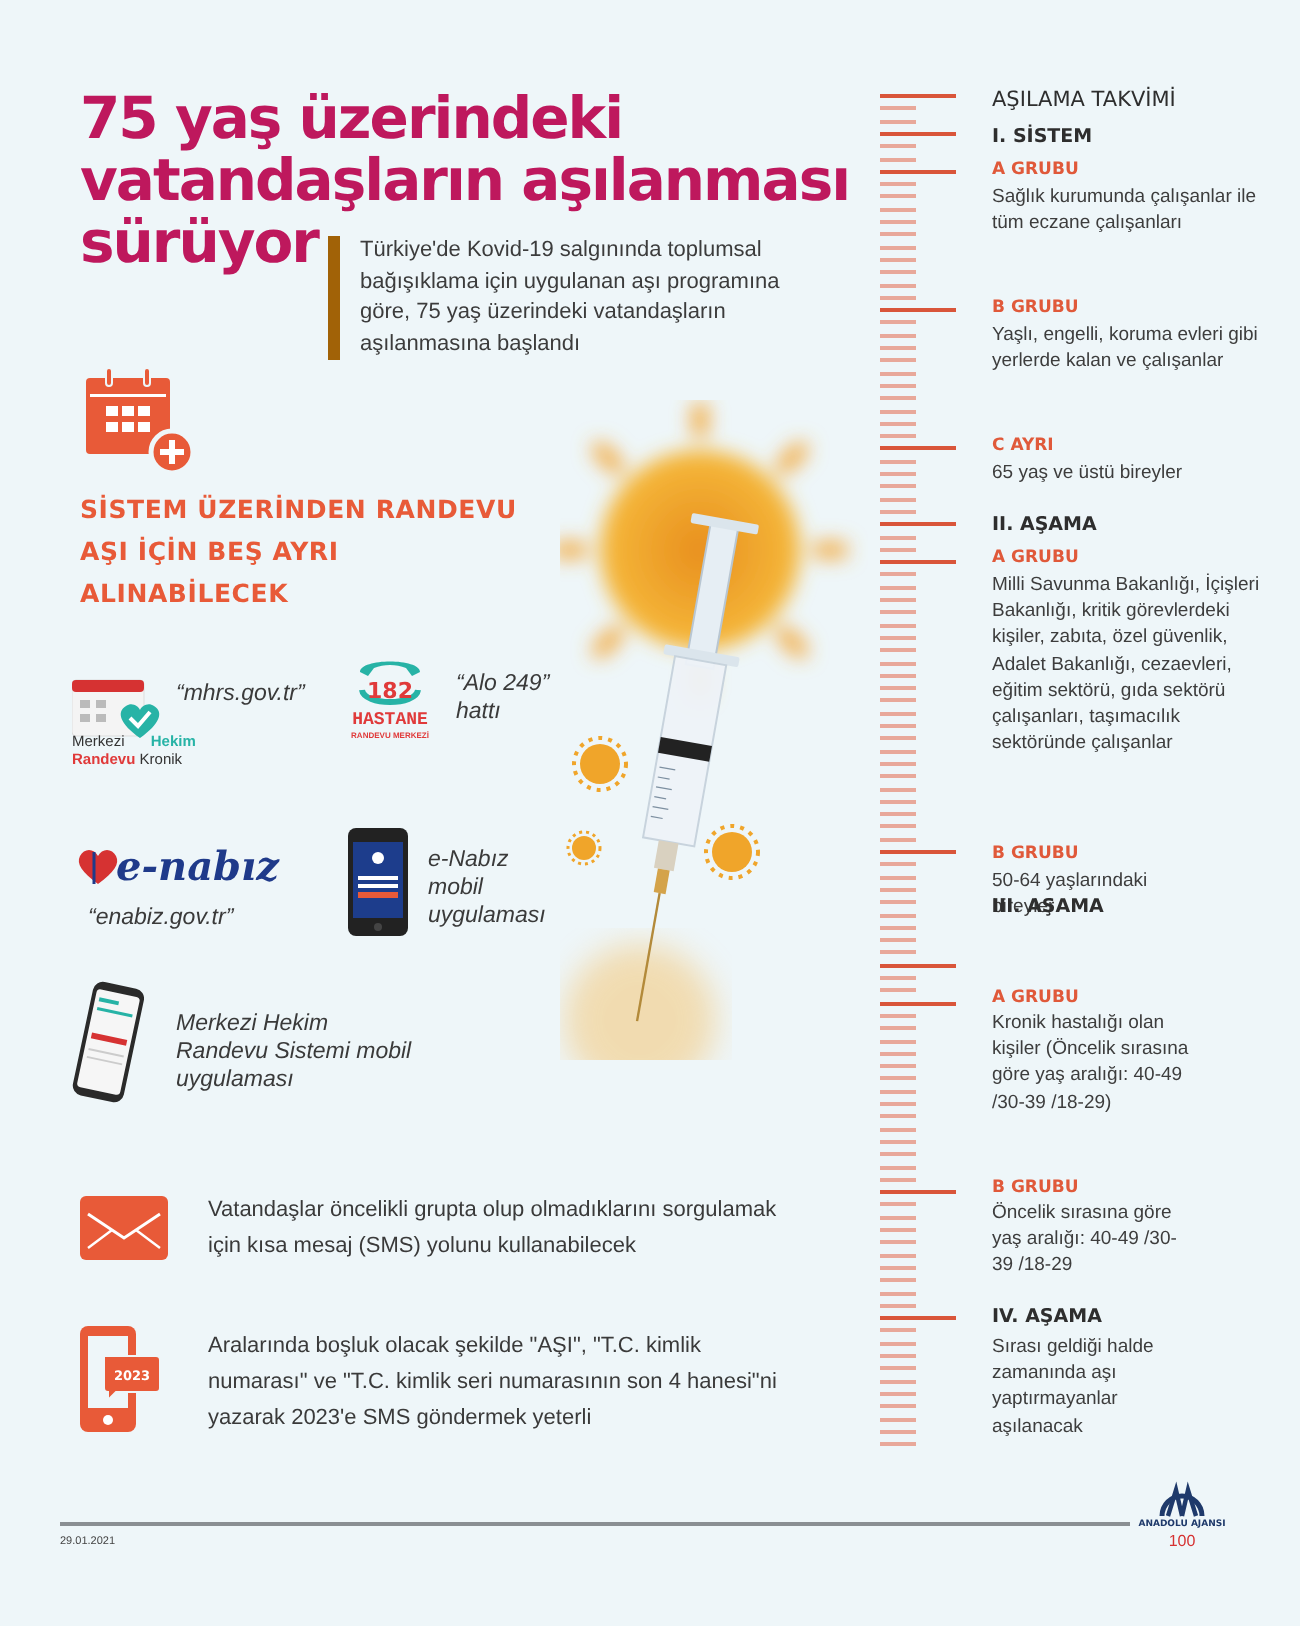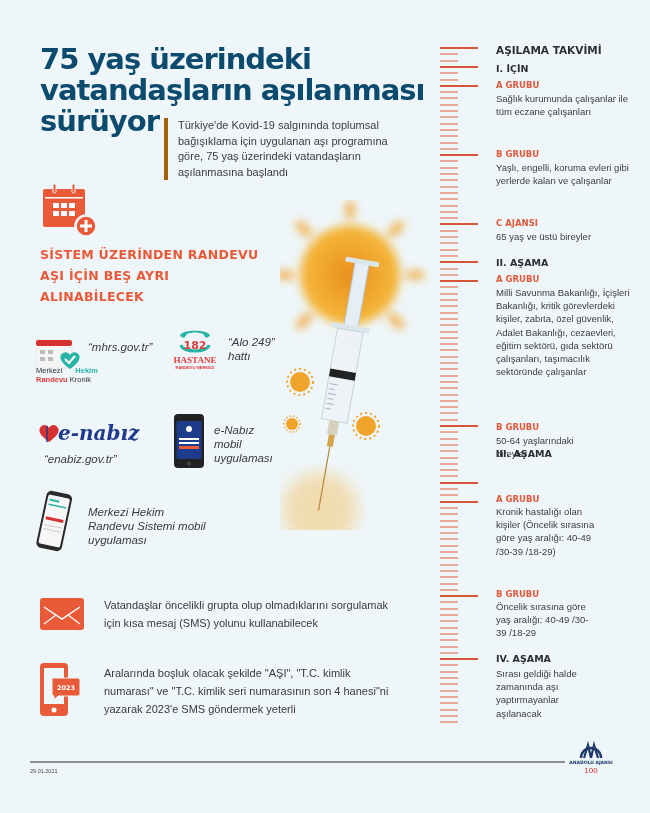--- a/index.html
+++ b/index.html
@@ -13,27 +13,27 @@
   }
   .abs { position: absolute; }
 
   
   .title {
     left: 40px; top: 44px;
     font-family: "DejaVu Sans", sans-serif;
     font-weight: bold;
     font-size: 29px;
     line-height: 31px;
-    color: #0c4a6e;
+    color: #be185d;
     letter-spacing: -1px;
     width: 390px;
   }
   .intro {
     left: 164px; top: 118px;
-    border-left: 4px solid #a16207;
+    border-left: 6px solid #a16207;
     padding-left: 10px;
     width: 230px;
     font-size: 11px;
     line-height: 15.5px;
     color: #3c3c3c;
   }
 
   
   .cal-icon { left: 41px; top: 183px; width: 56px; height: 54px; }
 
@@ -84,21 +84,21 @@
   .phone-text { left: 104px; top: 664px; width: 290px; font-size: 11px; line-height: 18px; color:#3a3a3a; }
 
   
   .illustration { left: 280px; top: 200px; width: 160px; height: 330px; }
 
   
   .ruler { left: 440px; top: 0; width: 40px; height: 740px; }
   .tick { position:absolute; left: 0; height: 2px; background: #e8a89a; width: 18px; }
   .tick.long { width: 38px; background: #d9553a; }
   .sch-title {
-    position:absolute; font-family:"DejaVu Sans", sans-serif; font-weight:bold;
+    position:absolute; font-family:"DejaVu Sans", sans-serif; font-weight:normal;
     font-size: 10.5px; color:#2e2e2e; white-space:nowrap;
   }
   .sch-phase {
     position:absolute; font-family:"DejaVu Sans", sans-serif; font-weight:bold;
     font-size: 9.5px; color:#2e2e2e; white-space:nowrap;
   }
   .sch-group {
     position:absolute; font-family:"DejaVu Sans", sans-serif; font-weight:bold;
     font-size: 8.5px; color:#e0593a; white-space:nowrap;
   }
@@ -158,21 +158,21 @@
   <div><span class="red">Randevu</span> <span>Kronik</span></div>
 </div>
 <div class="abs italic-label mhrs-label">“mhrs.gov.tr”</div>
 
 <div class="abs alo-logo logo-box">
   <svg width="38" height="28" viewBox="0 0 38 28">
     <path d="M4 9 C4 2 34 2 34 9 L30 11 L27 7 C22 5 16 5 11 7 L8 11 Z" fill="#27b3a6"></path>
     <path d="M5 18 C6 26 32 26 33 18" stroke="#27b3a6" stroke-width="3" fill="none"></path>
     <text x="19" y="22" text-anchor="middle" font-family="DejaVu Sans, sans-serif" font-weight="bold" font-size="11" fill="#e03a3a">182</text>
   </svg>
-  <div style="font-family:Liberation Serif, serif;font-weight:bold;font-size:9px;color:#e03a3a;line-height:10px;">HASTANE</div>
+  <div style="font-family:Liberation Mono, monospace;font-weight:bold;font-size:9px;color:#e03a3a;line-height:10px;">HASTANE</div>
   <div style="font-weight:bold;font-size:4px;color:#e03a3a;line-height:5px;">RANDEVU MERKEZİ</div>
 </div>
 <div class="abs italic-label alo-label">
   <div>“Alo 249”</div>
   <div>hattı</div>
 </div>
 
 <div class="abs enabiz-logo" style="display:flex;align-items:center;">
   <svg width="22" height="20" viewBox="0 0 22 20">
     <path d="M11 19 C3 13 0 9 2 5 C4 1 9 1 11 5 C13 1 18 1 20 5 C22 9 19 13 11 19Z" fill="#d63232"></path>
@@ -397,26 +397,26 @@
     <div class="tick" style="top: 689.6px;"></div>
     <div class="tick" style="top: 695.9px;"></div>
     <div class="tick" style="top: 702.2px;"></div>
     <div class="tick" style="top: 708.5px;"></div>
     <div class="tick" style="top: 714.8px;"></div>
     <div class="tick" style="top: 721.1px;"></div>
   </div>
 
 <div class="abs sch-title" style="left:496px;top:44px;">AŞILAMA TAKVİMİ</div>
 
-<div class="abs sch-phase" style="left:496px;top:63px;">I. İÇİN</div>
+<div class="abs sch-phase" style="left:496px;top:63px;">I. SİSTEM</div>
 <div class="abs sch-group" style="left:496px;top:80px;">A GRUBU</div>
 <div class="abs sch-desc" style="left:496px;top:92px;">Sağlık kurumunda çalışanlar ile tüm eczane çalışanları</div>
 <div class="abs sch-group" style="left:496px;top:149px;">B GRUBU</div>
 <div class="abs sch-desc" style="left:496px;top:161px;">Yaşlı, engelli, koruma evleri gibi yerlerde kalan ve çalışanlar</div>
-<div class="abs sch-group" style="left:496px;top:218px;">C AJANSI</div>
+<div class="abs sch-group" style="left:496px;top:218px;">C AYRI</div>
 <div class="abs sch-desc" style="left:496px;top:230px;">65 yaş ve üstü bireyler</div>
 
 <div class="abs sch-phase" style="left:496px;top:257px;">II. AŞAMA</div>
 <div class="abs sch-group" style="left:496px;top:274px;">A GRUBU</div>
 <div class="abs sch-desc" style="left:496px;top:286px;width:142px;">Milli Savunma Bakanlığı, İçişleri Bakanlığı, kritik görevlerdeki kişiler, zabıta, özel güvenlik, Adalet Bakanlığı, cezaevleri, eğitim sektörü, gıda sektörü çalışanları, taşımacılık sektöründe çalışanlar</div>
 <div class="abs sch-group" style="left:496px;top:422px;">B GRUBU</div>
 <div class="abs sch-desc" style="left:496px;top:434px;width:110px;">50-64 yaşlarındaki bireyler</div>
 
 <div class="abs sch-phase" style="left:496px;top:448px;text-align:right;">III. AŞAMA</div>
 <div class="abs sch-group" style="left:496px;top:494px;">A GRUBU</div>

